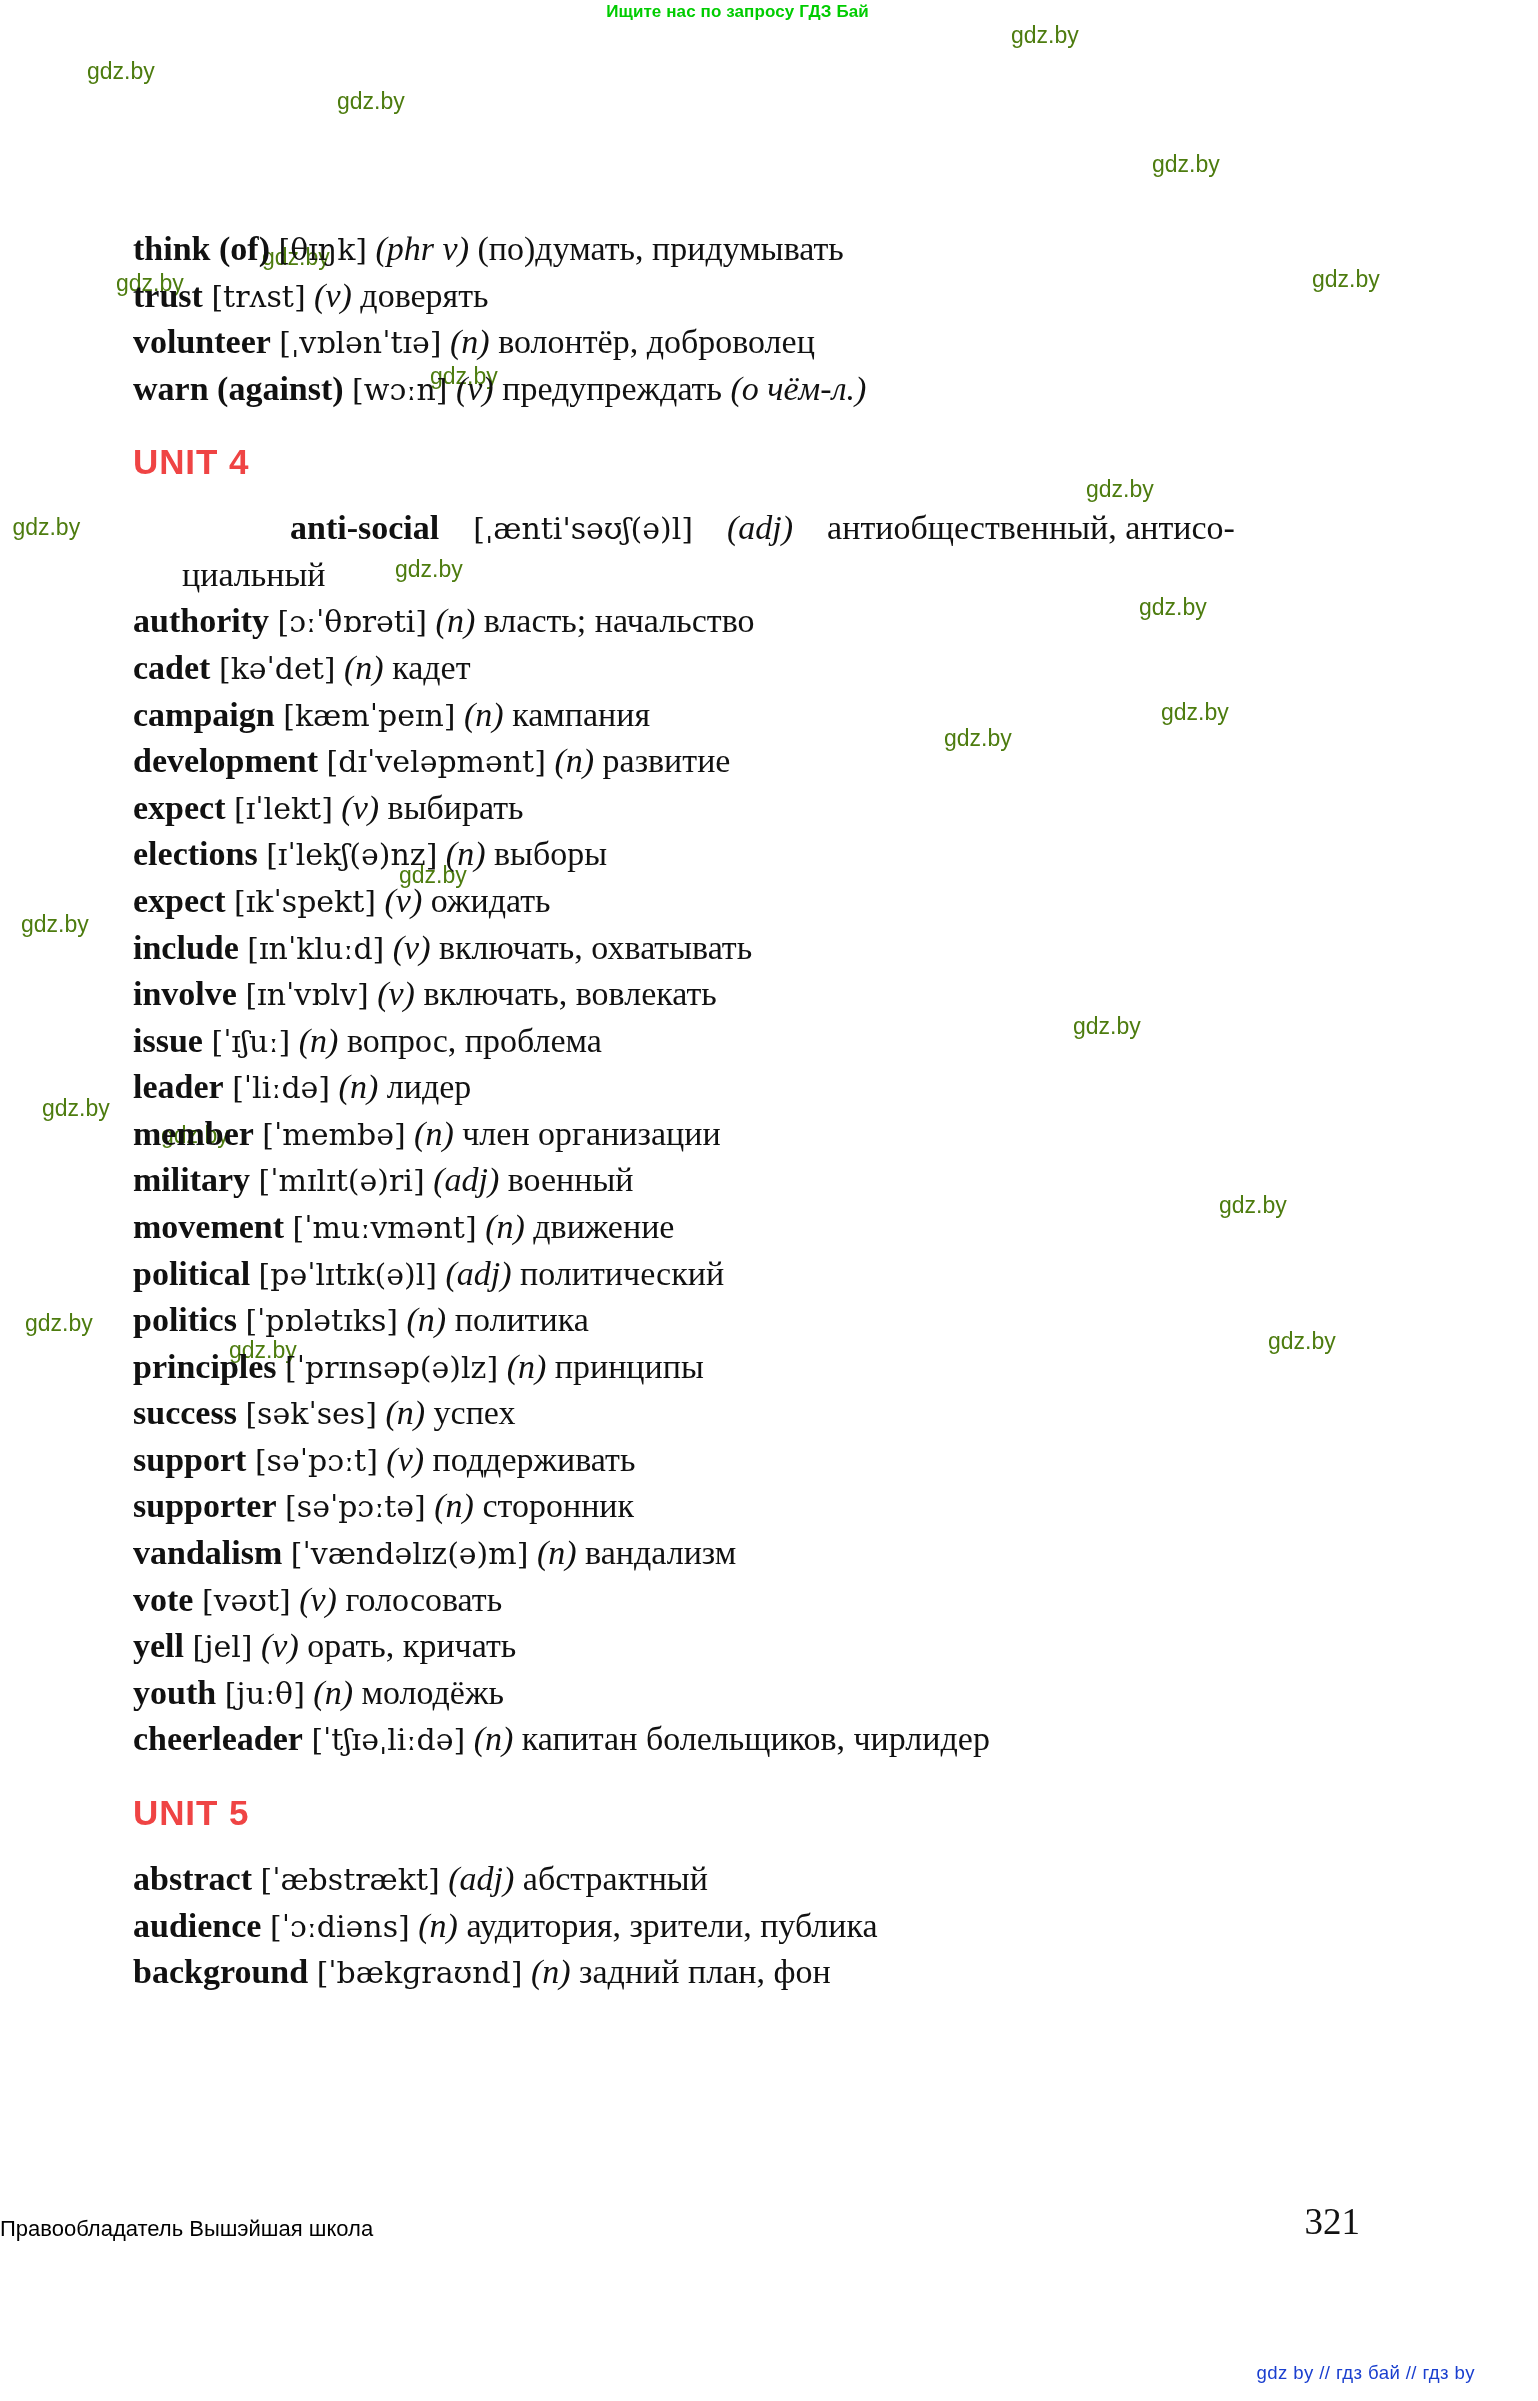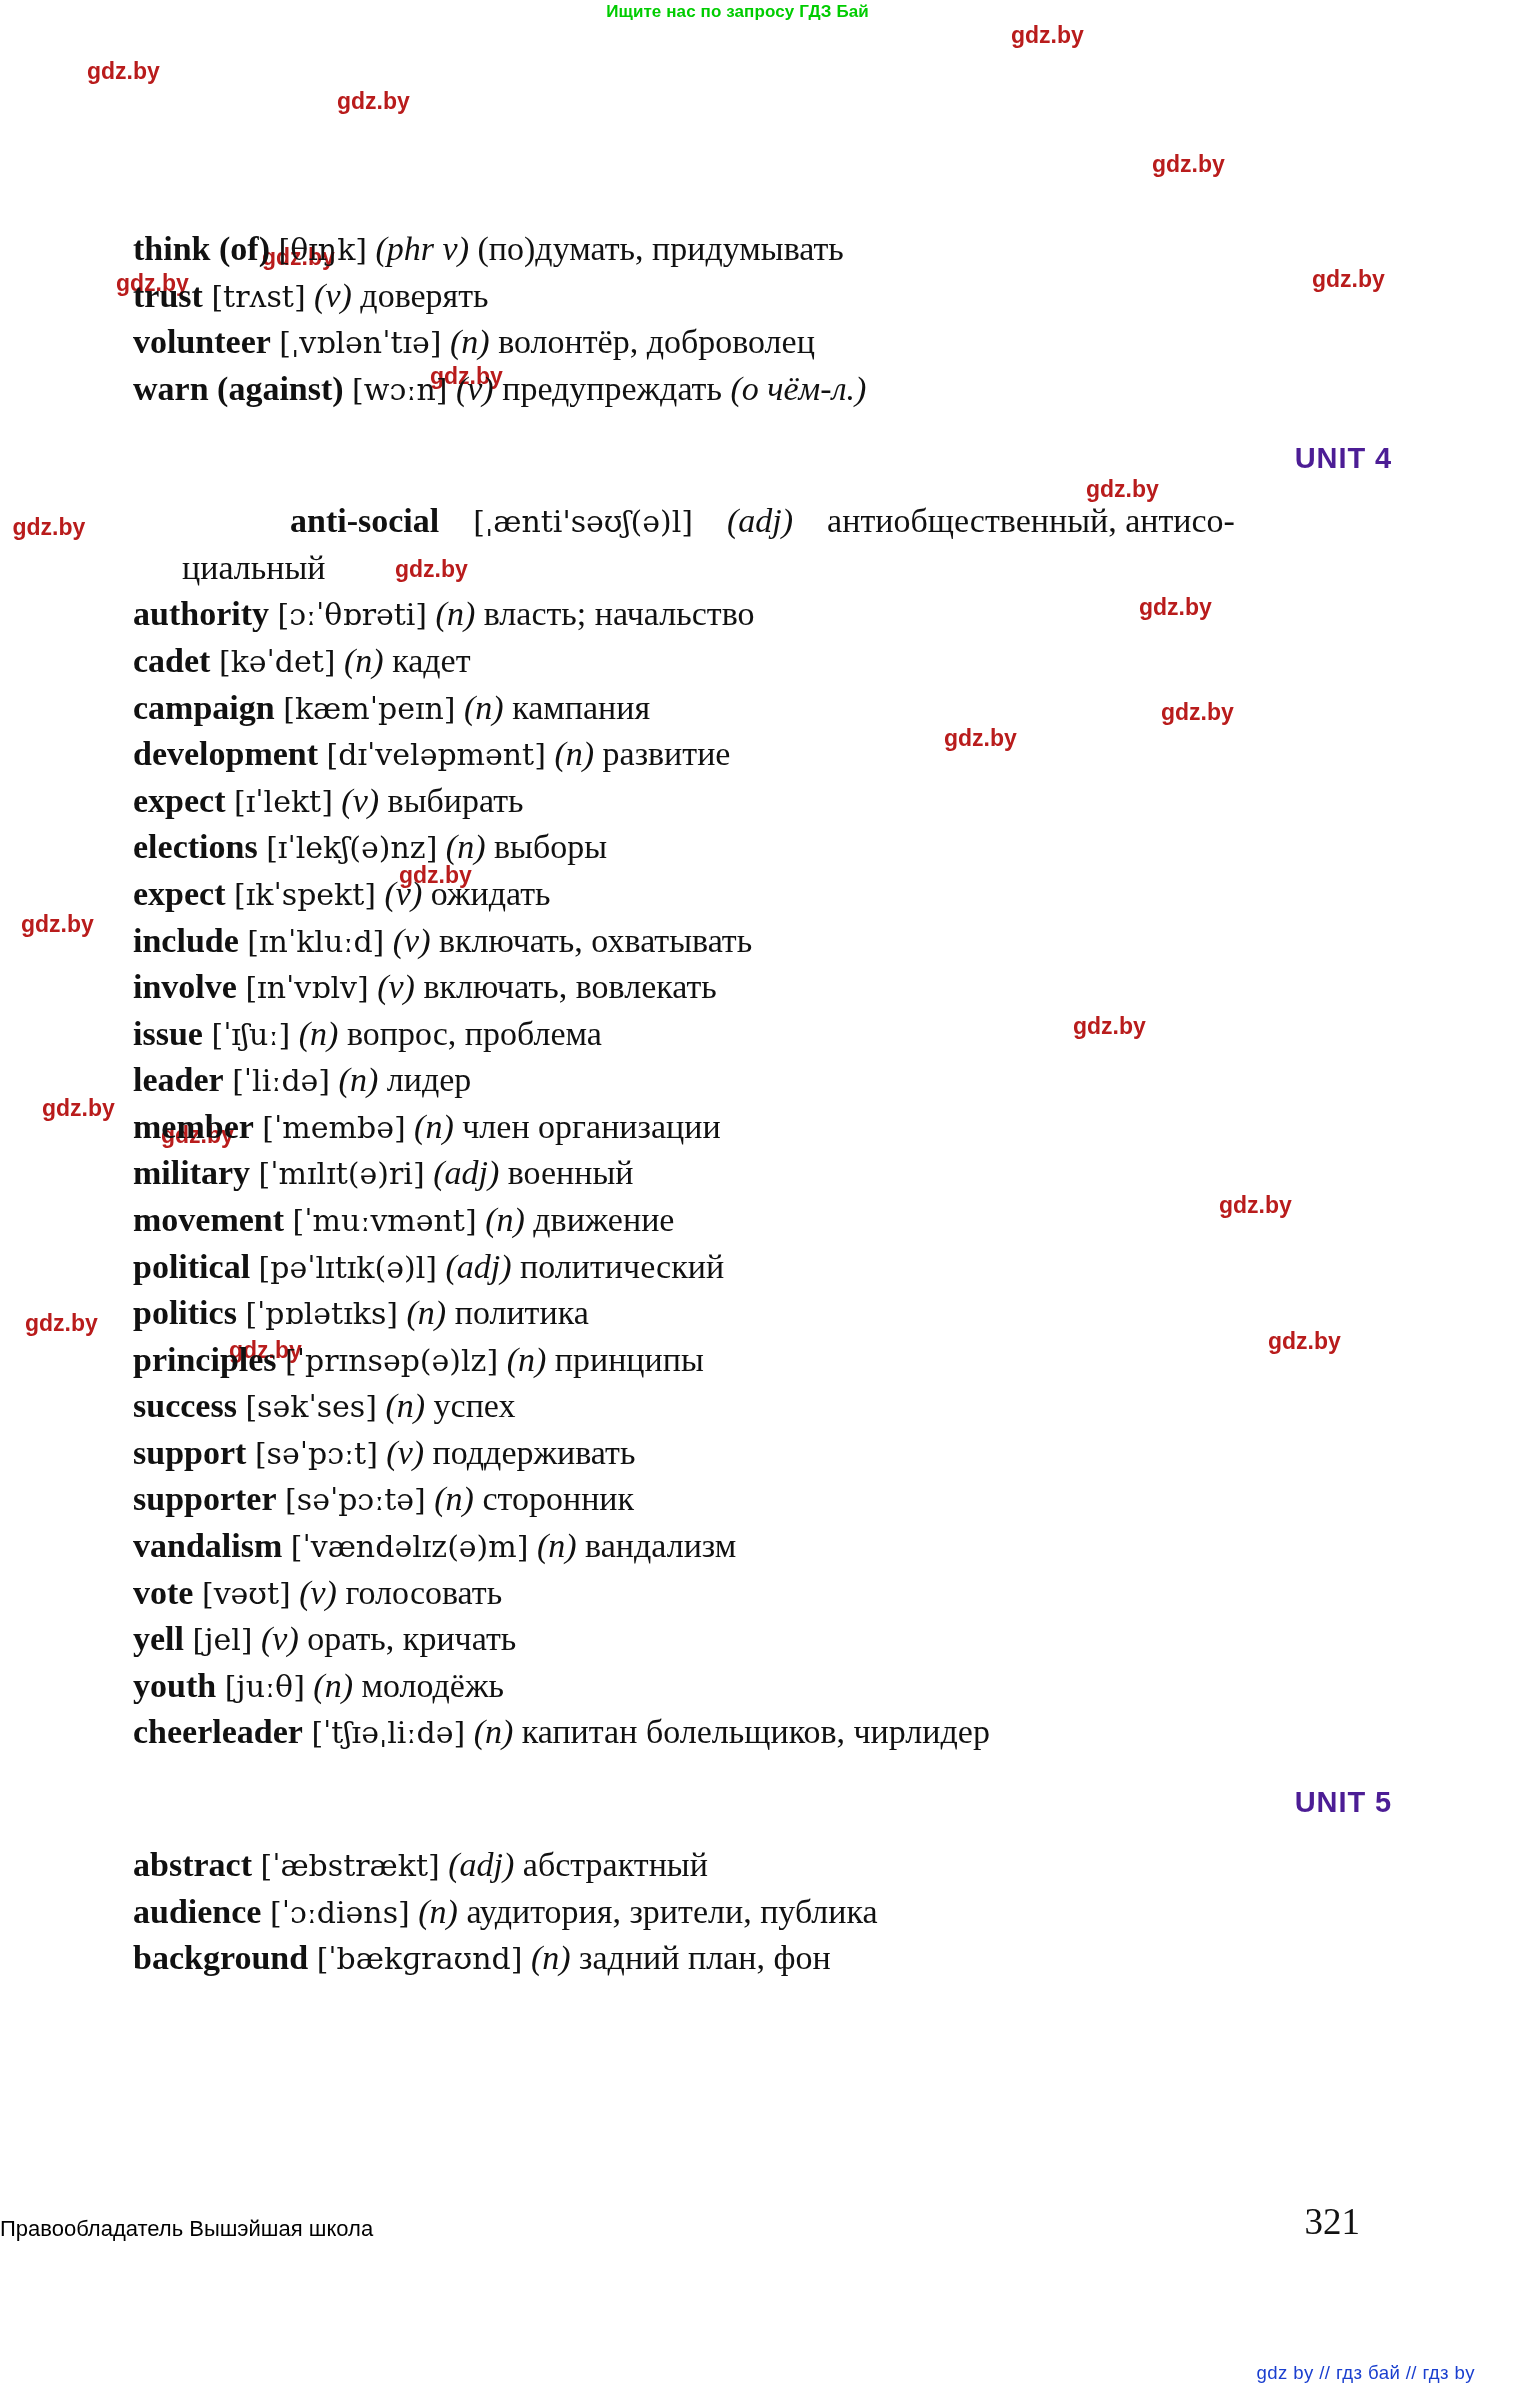--- a/index.html
+++ b/index.html
@@ -28,23 +28,23 @@
     font-size: 17px;
     font-weight: 700;
     letter-spacing: 0.1px;
   }
 
   
   .wm {
     position: absolute;
     font-family: "Liberation Sans", sans-serif;
     font-size: 23px;
-    color: #b91c1c;
+    color: #4d7c0f;
     white-space: nowrap;
-    font-weight: 700;
+    font-weight: 400;
   }
 
   
   .content {
     position: absolute;
     left: 133px;
     top: 226px;
     width: 1259px;
   }
   .entry {
@@ -64,26 +64,26 @@
   }
   .pos {
     font-style: italic;
     font-family: "Liberation Serif", serif;
   }
   .ru { font-family: "Liberation Serif", serif; }
   .ru-i { font-style: italic; }
 
   
   .unit-title {
-    text-align: right;
+    text-align: left;
     font-family: "Liberation Sans", sans-serif;
     font-weight: 700;
-    font-size: 29px;
+    font-size: 35px;
     letter-spacing: 0.9px;
-    color: #4c1d95;
+    color: #ef4444;
   }
 
   .spacer-lg { height: 30px; }
   .spacer-md { height: 23px; }
 
   
   .twoline-1 { white-space: nowrap; text-align: center; }
   .twoline-2 { padding-left: 49px; white-space: nowrap; }
 
   

